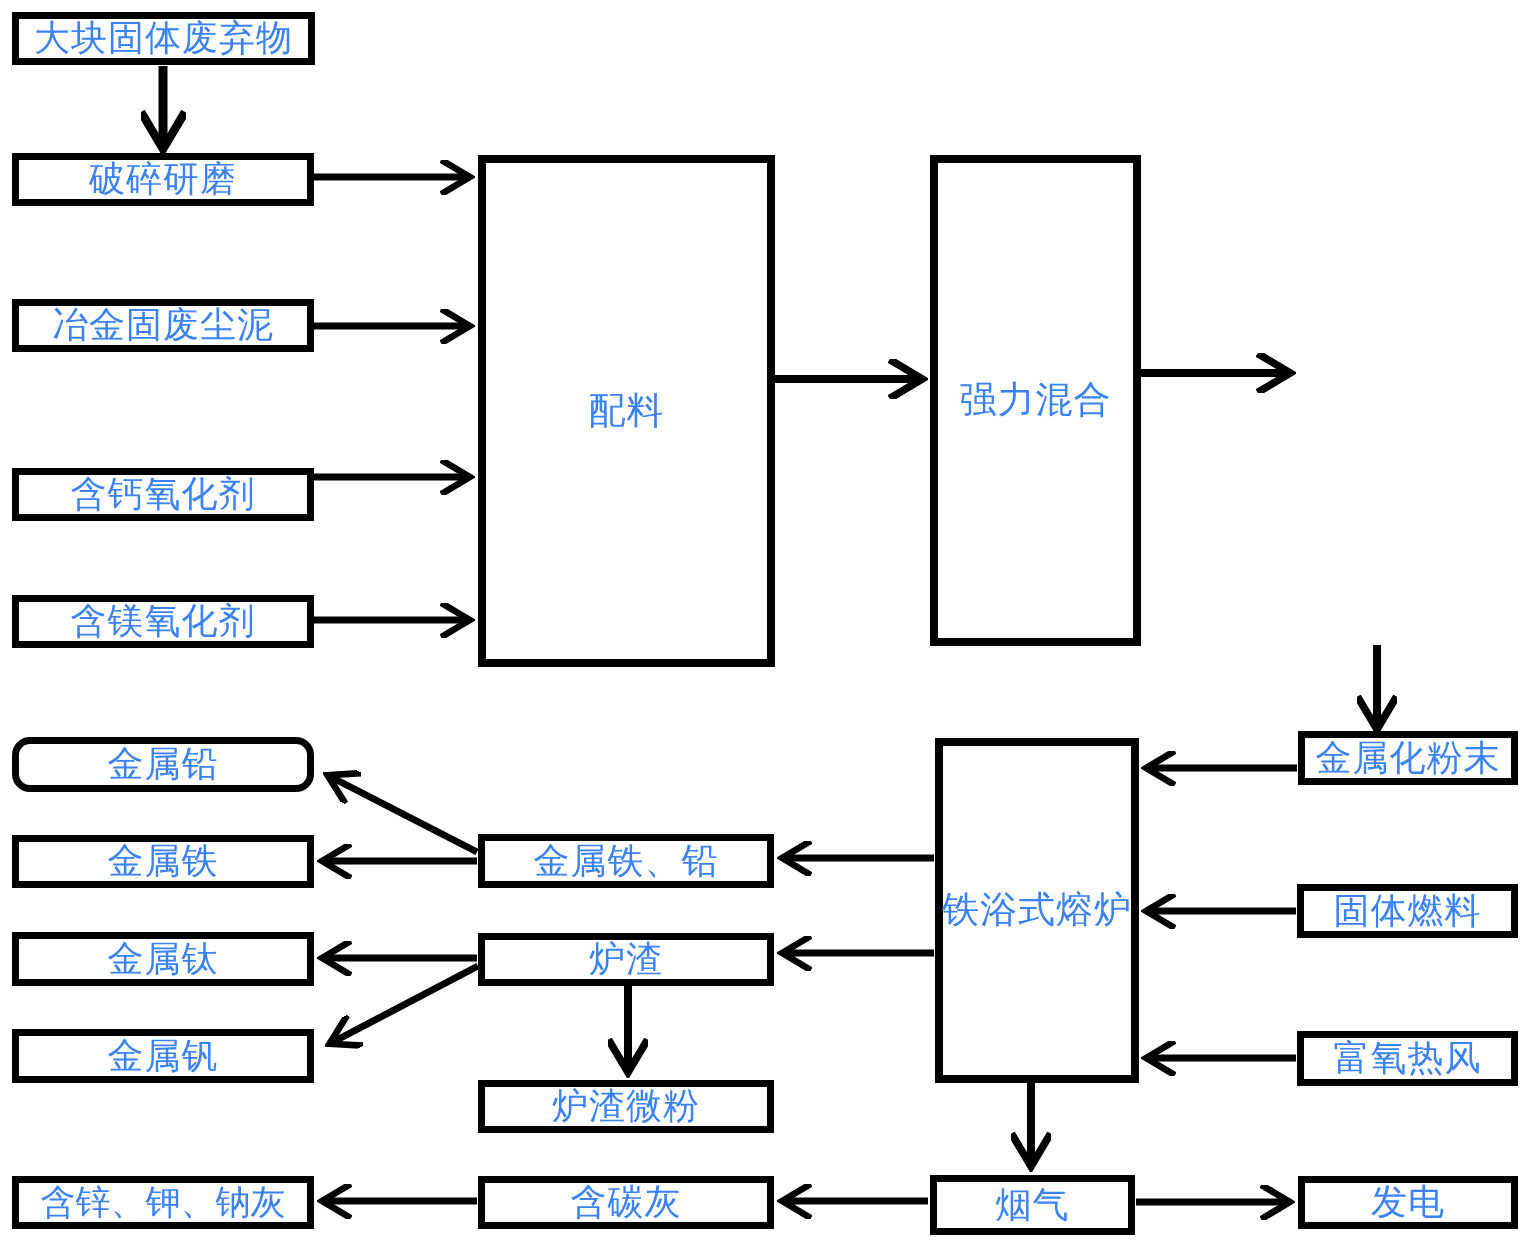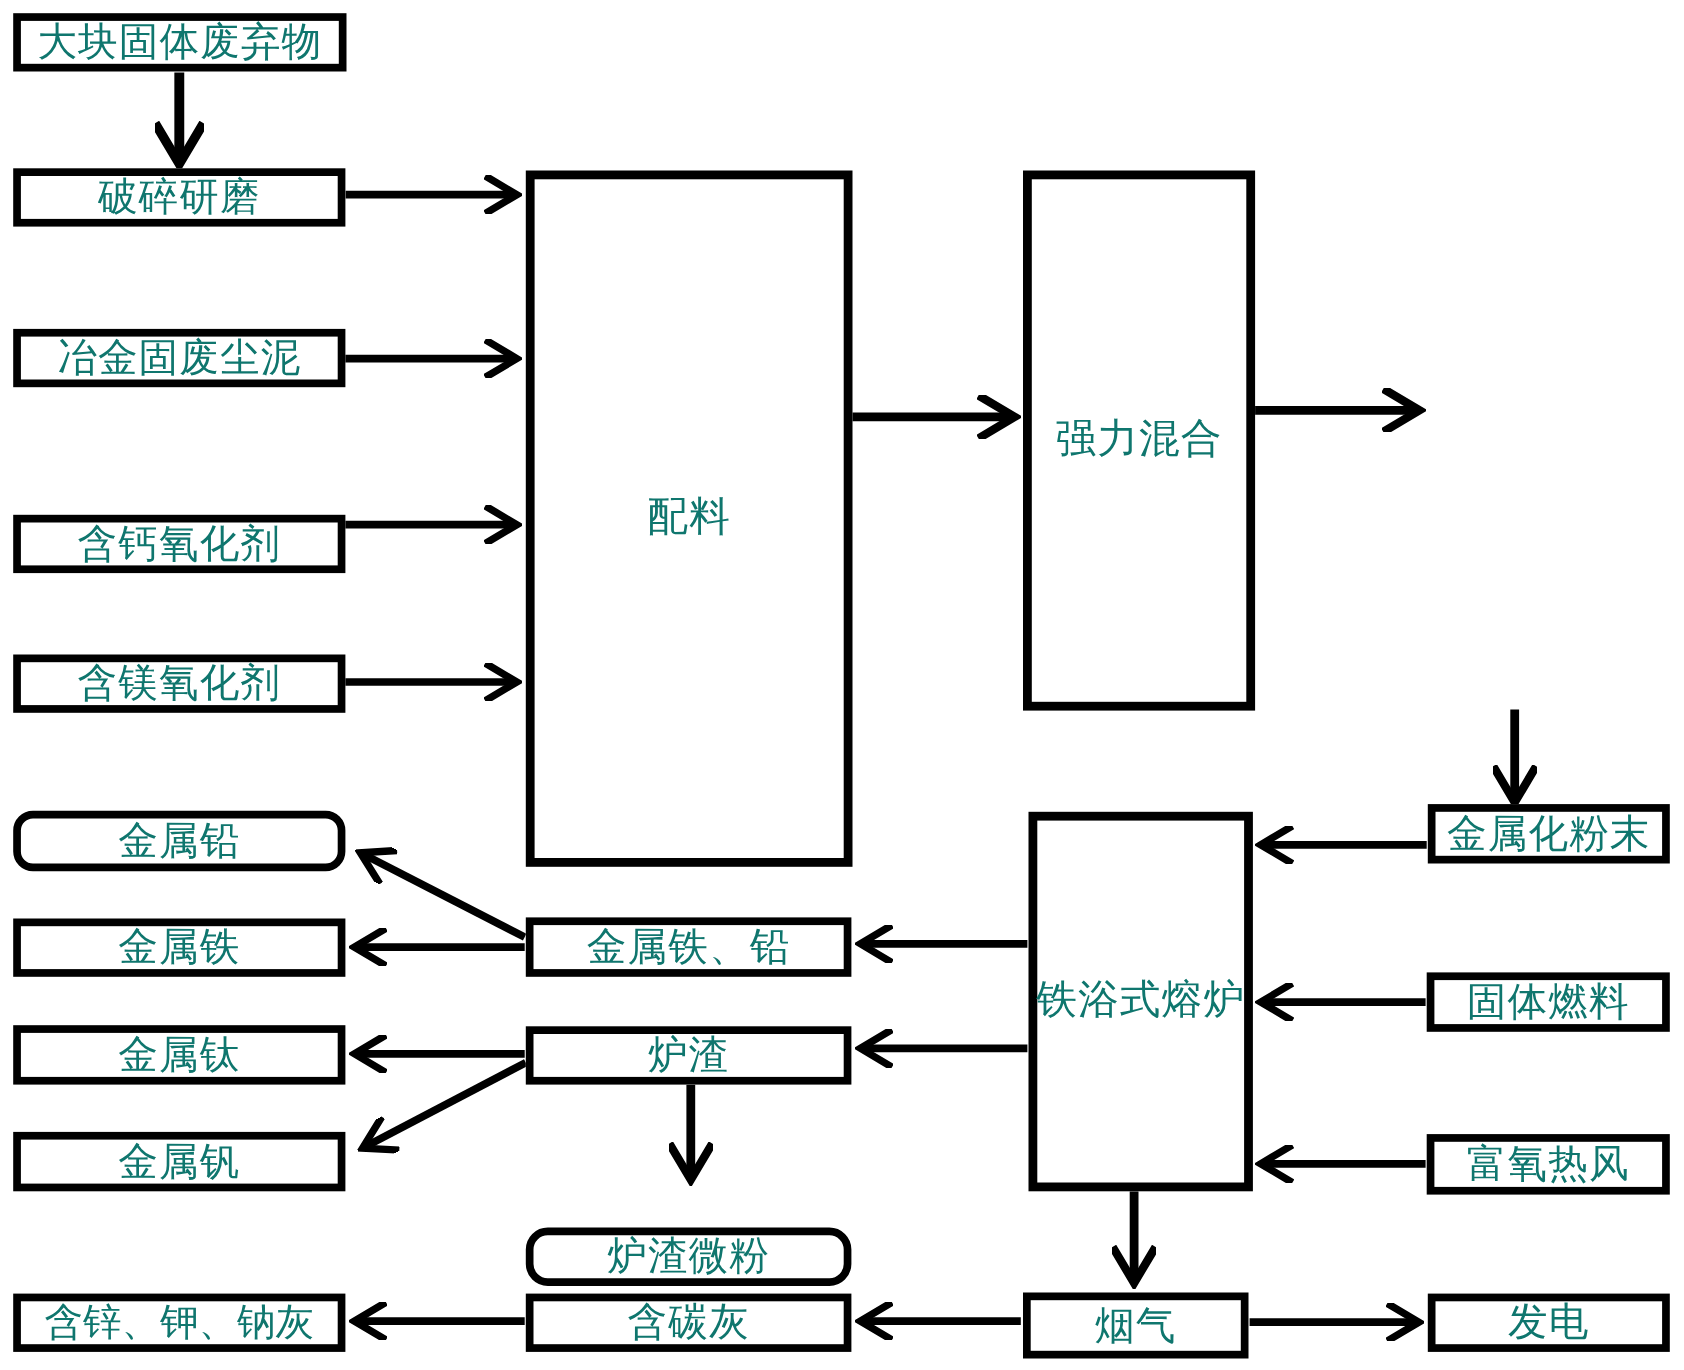--- a/index.html
+++ b/index.html
@@ -1,20 +1,20 @@
 <!DOCTYPE html>
 <html><head>
 <meta charset="utf-8">
 <style>
   html,body{margin:0;padding:0;background:#ffffff;}
   .canvas{
     position:relative;
     width:1531px;height:1245px;
     background:#ffffff;
-    color:#0f766e;
+    color:#3b82f6;
     font-family:"Liberation Serif","DejaVu Serif",serif;
     overflow:hidden;
   }
   svg.wires{position:absolute;left:0;top:0;width:1531px;height:1245px;}
   .node{
     position:absolute;
     box-sizing:border-box;
     border:7px solid #000;
     background:#fff;
     display:flex;
@@ -78,21 +78,21 @@
   </div>
 
   <div class="node" style="left:12px;top:468px;width:302px;height:53px;text-align:right;">
     <span>含钙氧化剂</span>
   </div>
 
   <div class="node" style="left:12px;top:595px;width:302px;height:53px;">
     <span>含镁氧化剂</span>
   </div>
 
-  <div class="node big" style="left:478px;top:155px;width:297px;height:633px;">
+  <div class="node big" style="left:478px;top:155px;width:297px;height:512px;">
     <span>配料</span>
   </div>
 
   <div class="node big" style="left:930px;top:155px;width:211px;height:491px;">
     <span>强力混合</span>
   </div>
 
 
   <div class="node" style="left:1298px;top:731px;width:220px;height:54px;">
     <span>金属化粉末</span>
@@ -127,21 +127,21 @@
   </div>
 
   <div class="node" style="left:12px;top:1029px;width:302px;height:54px;">
     <span>金属钒</span>
   </div>
 
   <div class="node" style="left:478px;top:933px;width:296px;height:53px;">
     <span>炉渣</span>
   </div>
 
-  <div class="node" style="left:478px;top:1116px;width:296px;height:53px;border-radius:20px;">
+  <div class="node" style="left:478px;top:1080px;width:296px;height:53px;">
     <span>炉渣微粉</span>
   </div>
 
   <div class="node" style="left:478px;top:1176px;width:296px;height:53px;">
     <span>含碳灰</span>
   </div>
 
   <div class="node tight" style="left:12px;top:1176px;width:302px;height:53px;">
     <span>含锌、钾、钠灰</span>
   </div>

